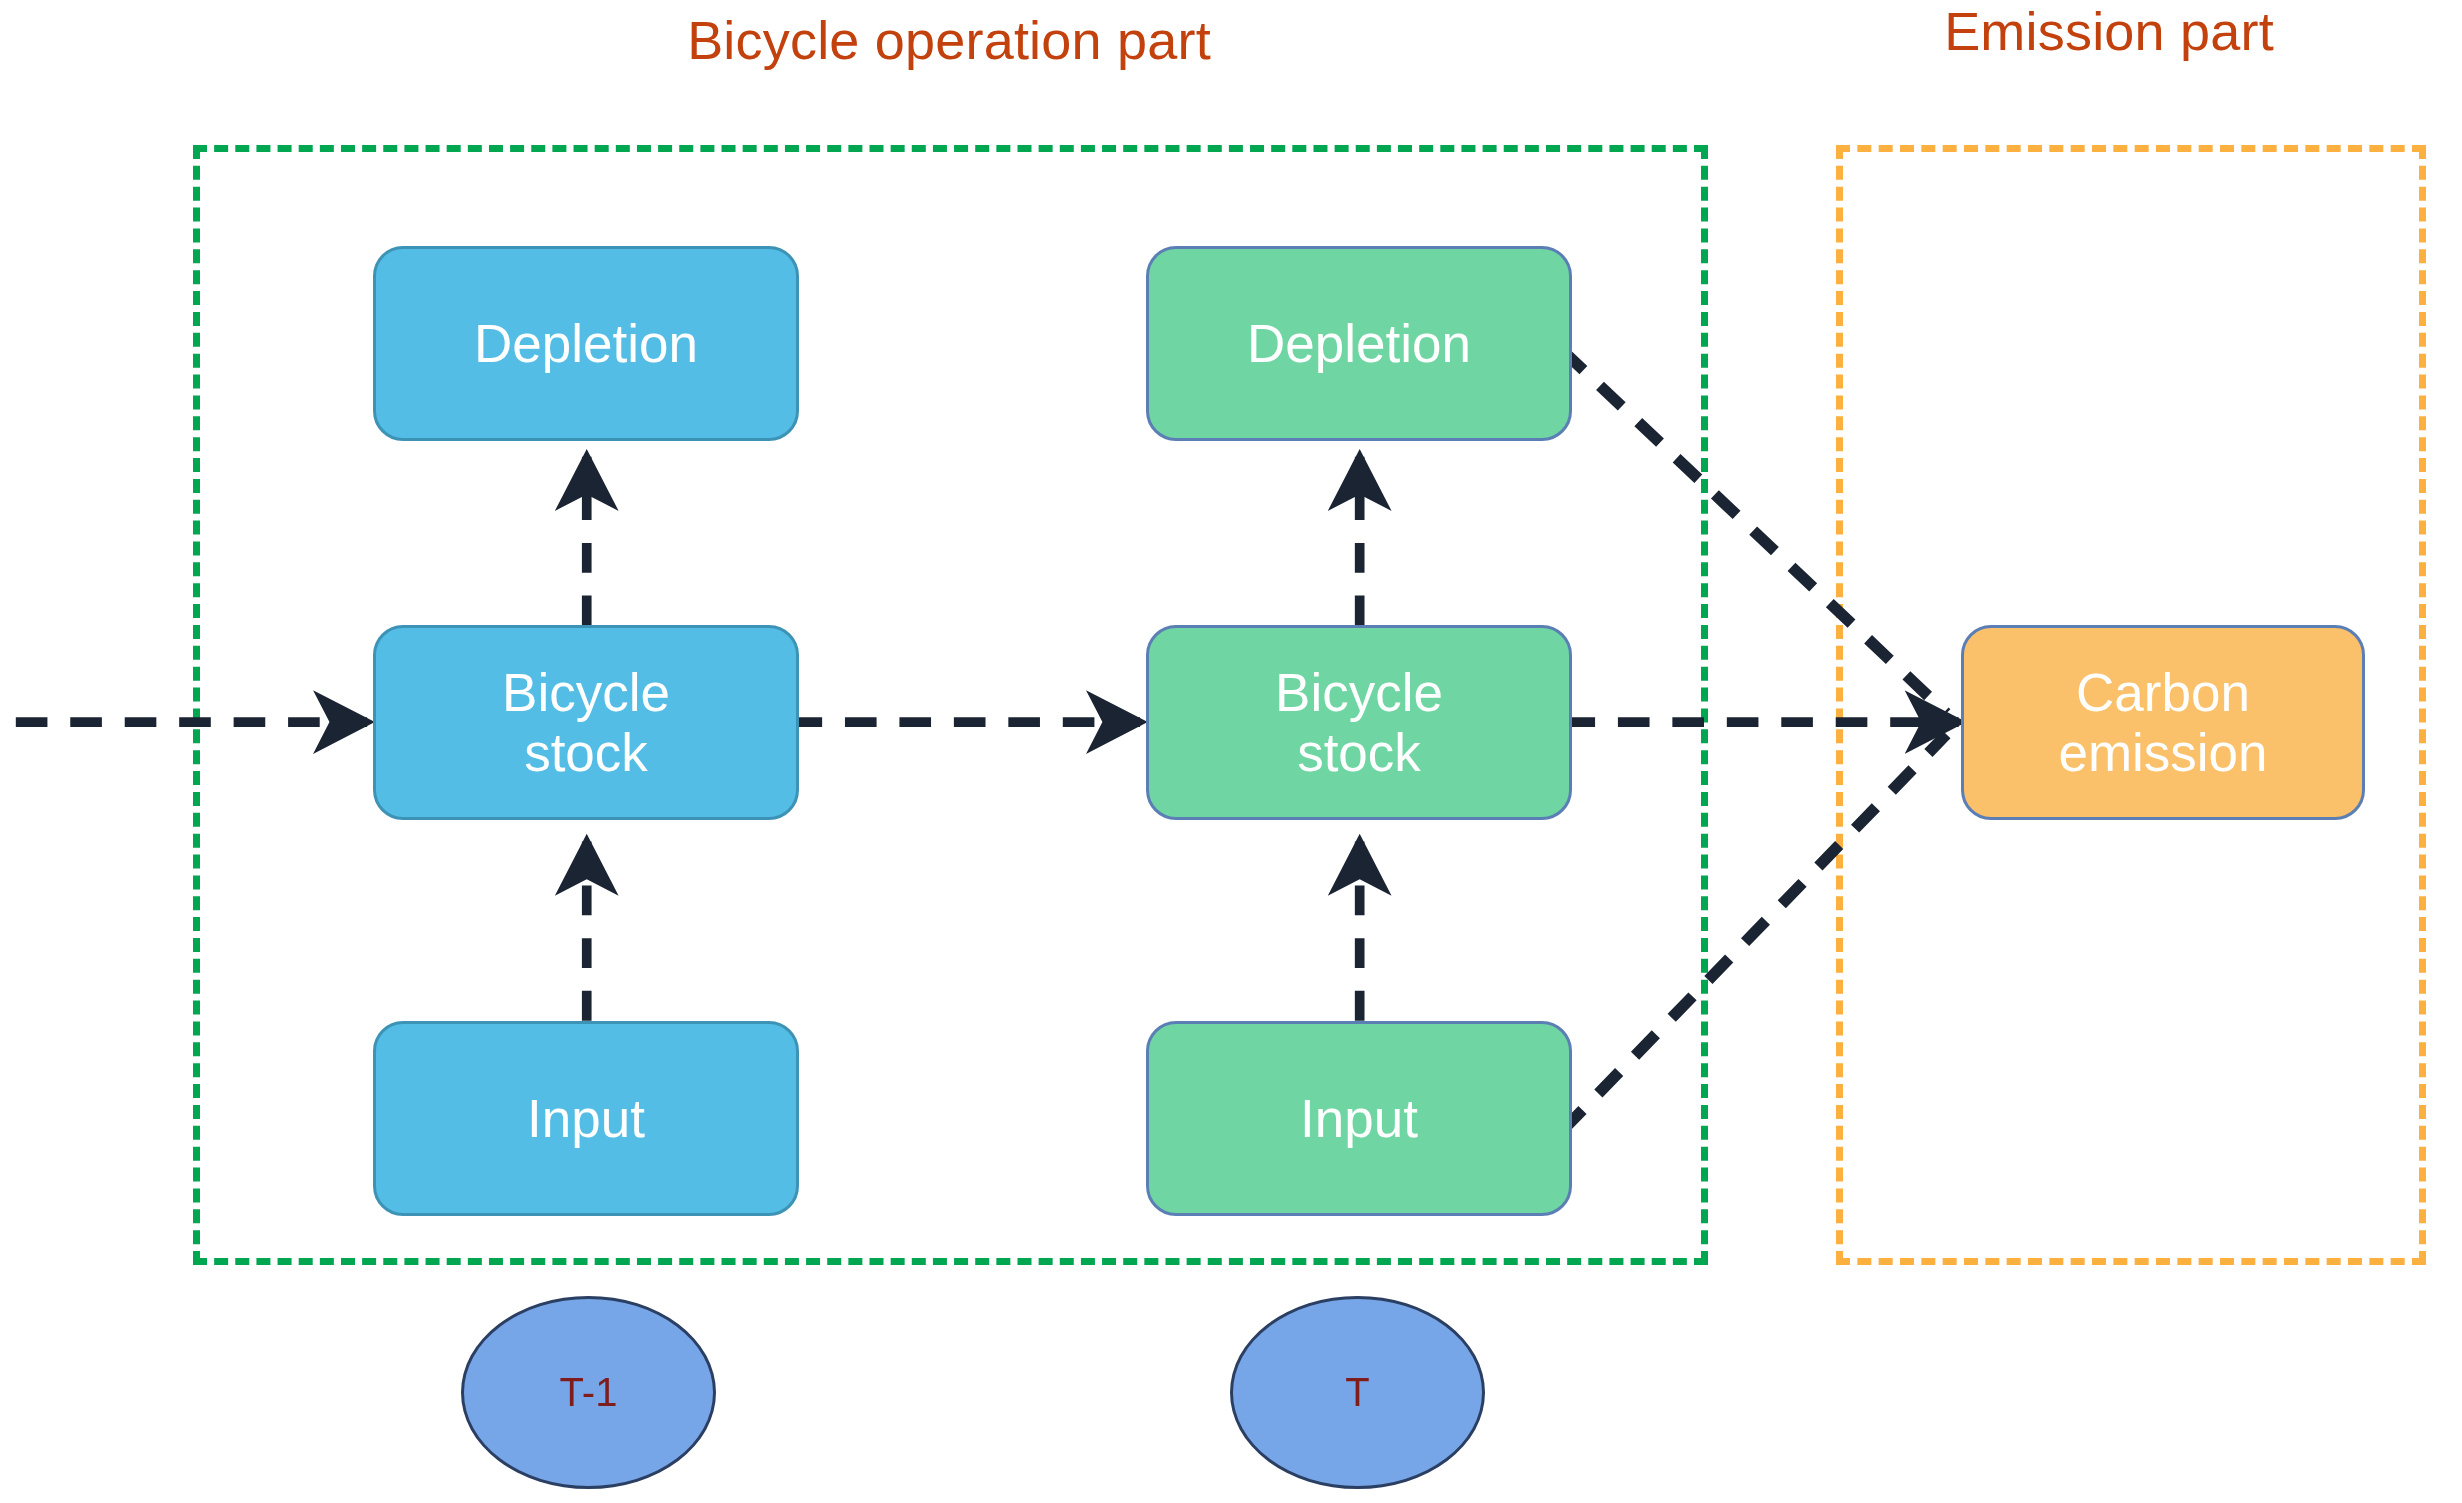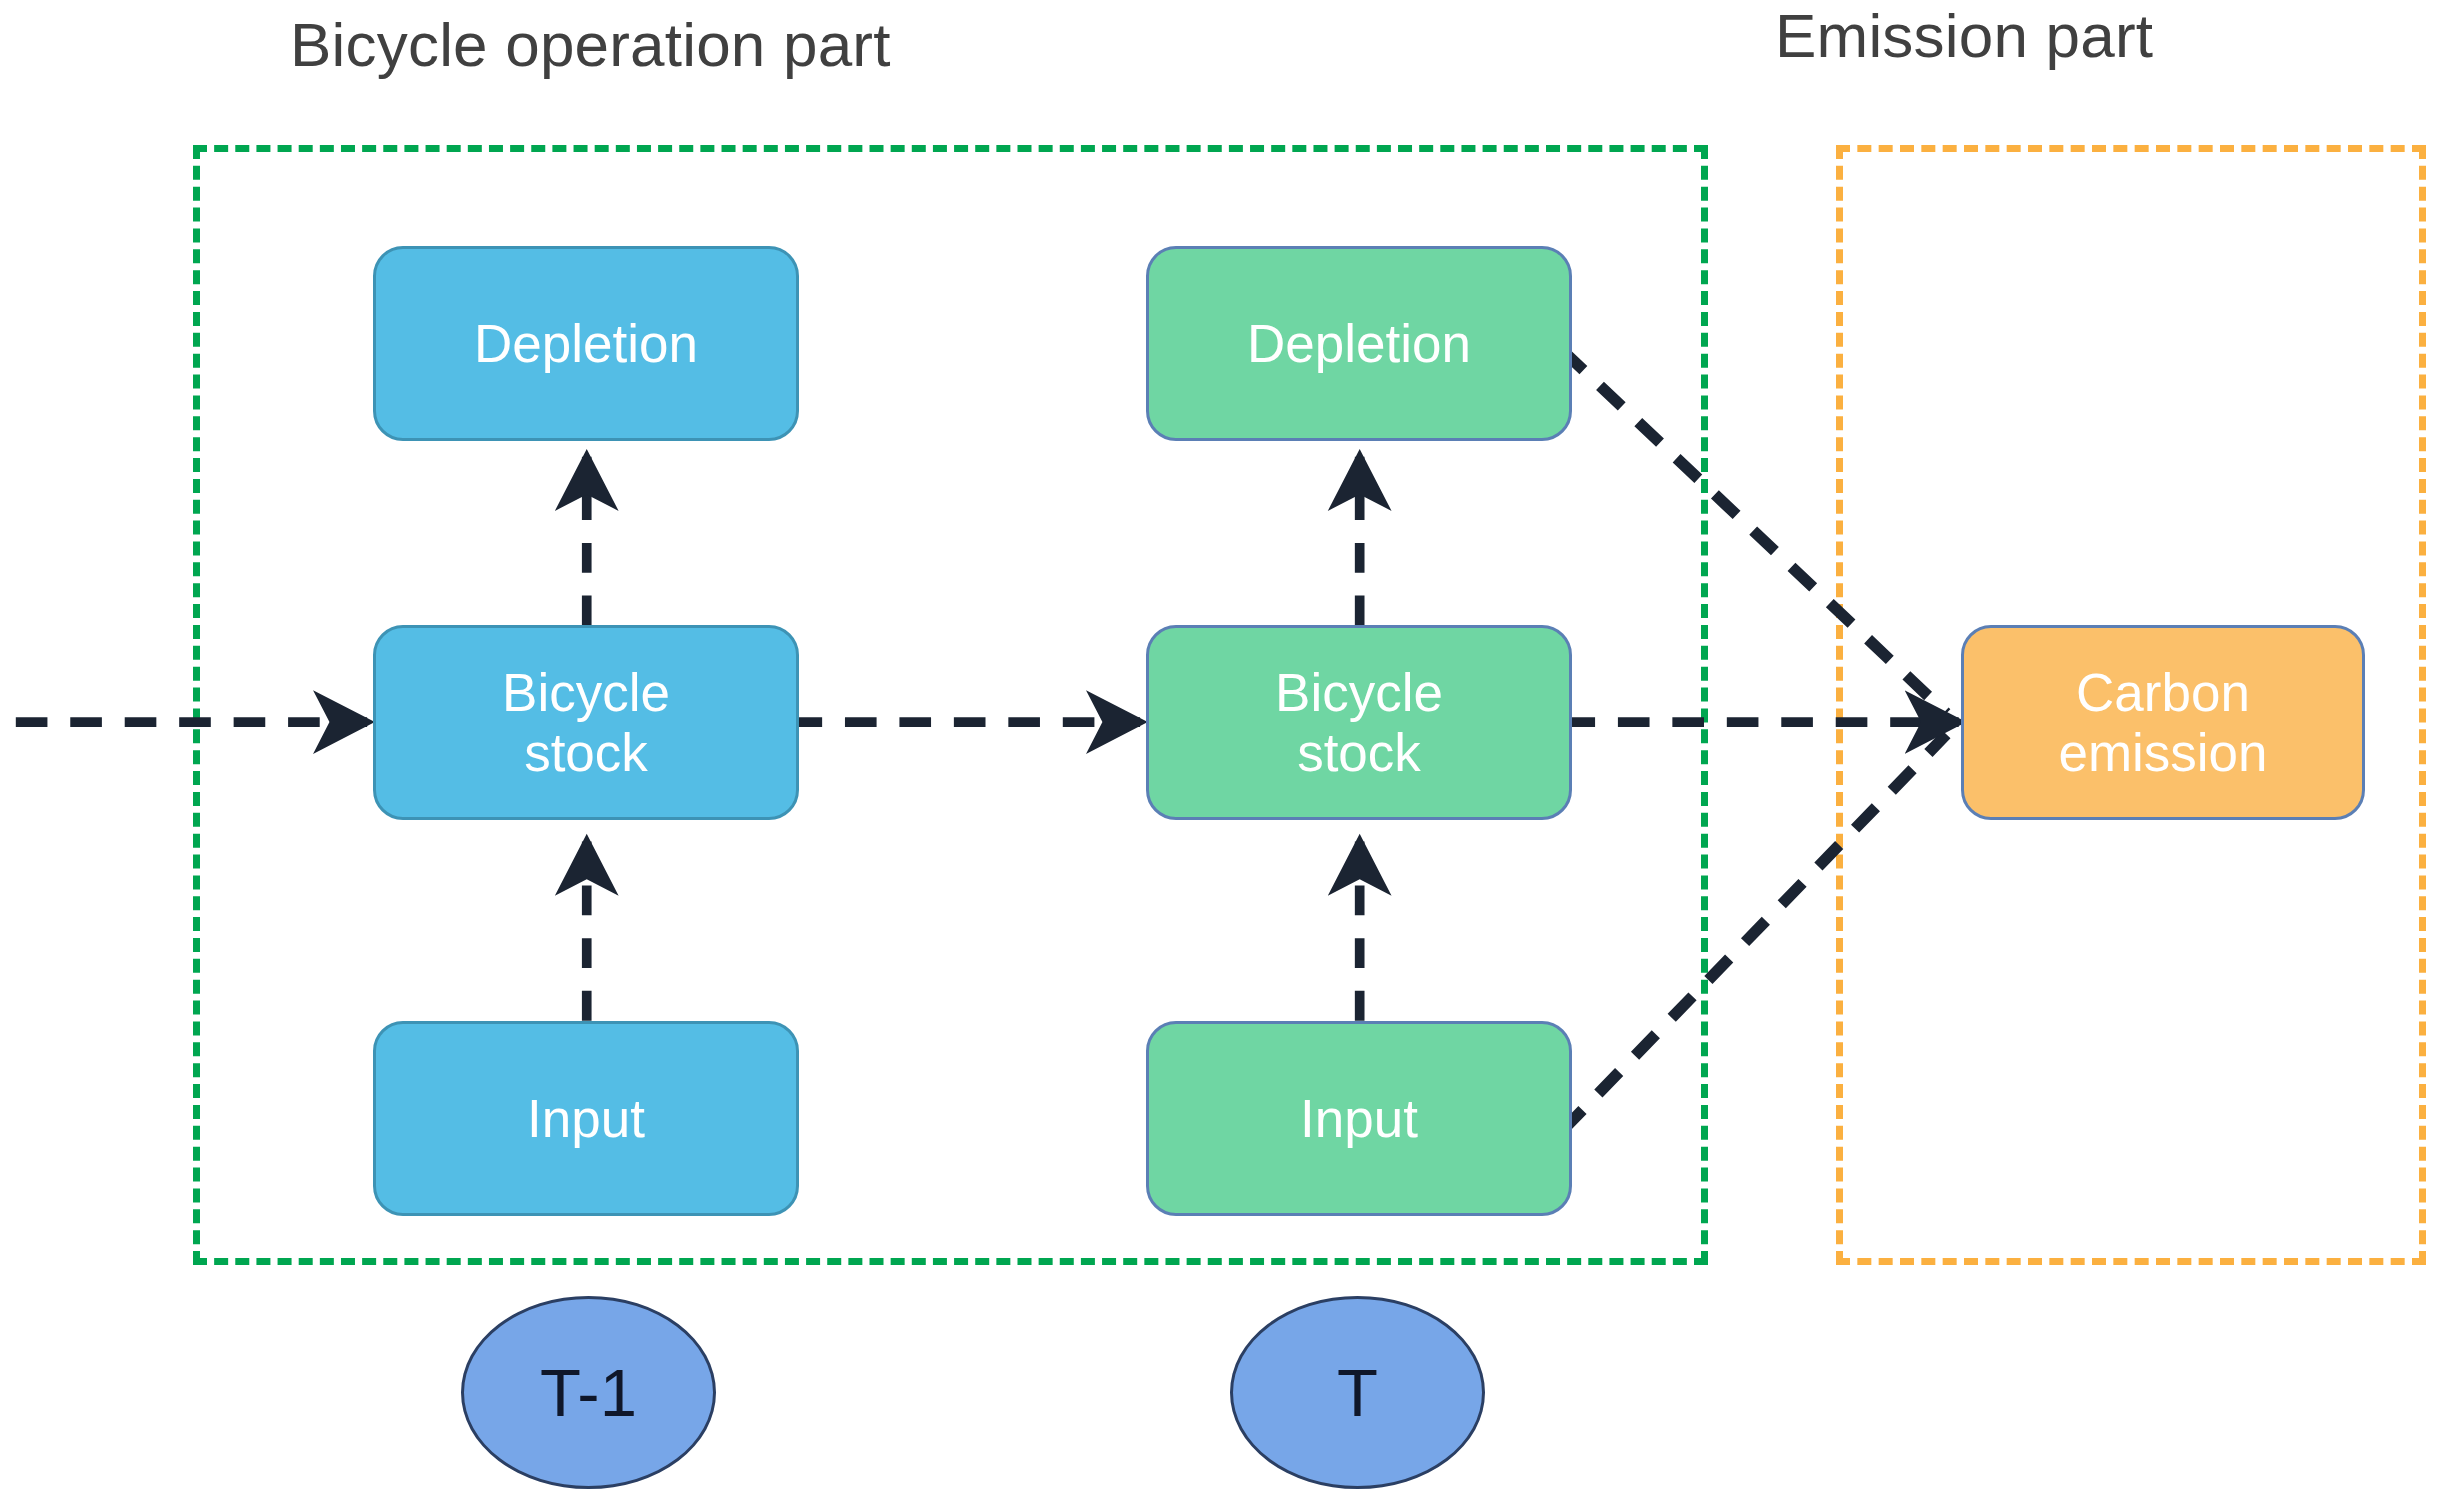--- a/index.html
+++ b/index.html
@@ -23,25 +23,25 @@
   }
   svg.layer {
     position: absolute;
     top: 0;
     left: 0;
     width: 2462px;
     height: 1503px;
   }
   .section-title {
     position: absolute;
-    font-size: 62px;
-    color: #404040;
+    font-size: 54px;
+    color: #c2410c;
     letter-spacing: 0.2px;
     white-space: nowrap;
-    text-align: left;
+    text-align: center;
     font-family: "Liberation Sans", sans-serif;
   }
   #title-bicycle {
     left: 290px;
     top: 8.8px;
     width: 1318px;
   }
   #title-emission {
     left: 1775px;
     top: 0;
@@ -68,22 +68,22 @@
   .node.orange { background: #fbc06a; border-color: #5b7fb5; }
   .ellipse-node {
     position: absolute;
     box-sizing: border-box;
     border-radius: 50%;
     border: 3.5px solid #2b3f63;
     background: #77a6e8;
     display: flex;
     align-items: center;
     justify-content: center;
-    color: #0f172a;
-    font-size: 67px;
+    color: #7f1d1d;
+    font-size: 40px;
     font-family: "Liberation Sans", sans-serif;
     user-select: none;
   }
   .group-box {
     position: absolute;
     box-sizing: border-box;
     background: transparent;
     pointer-events: none;
   }
   #group-bicycle { border: 7px dashed #00a650; }

